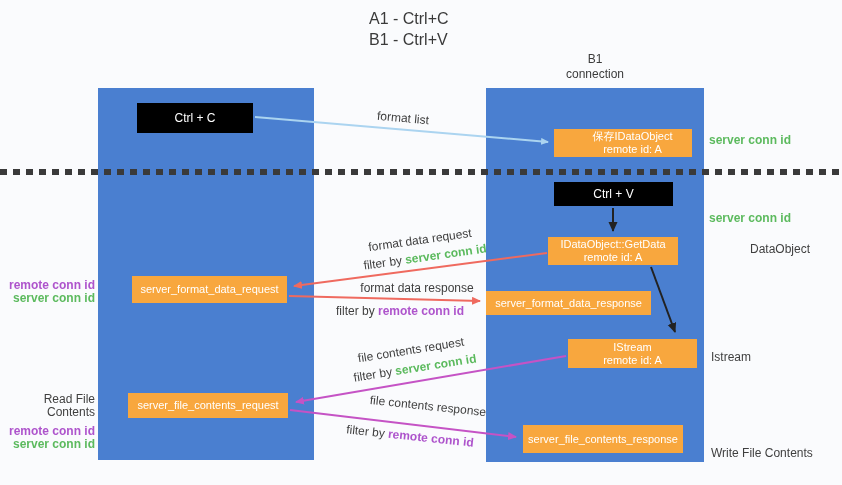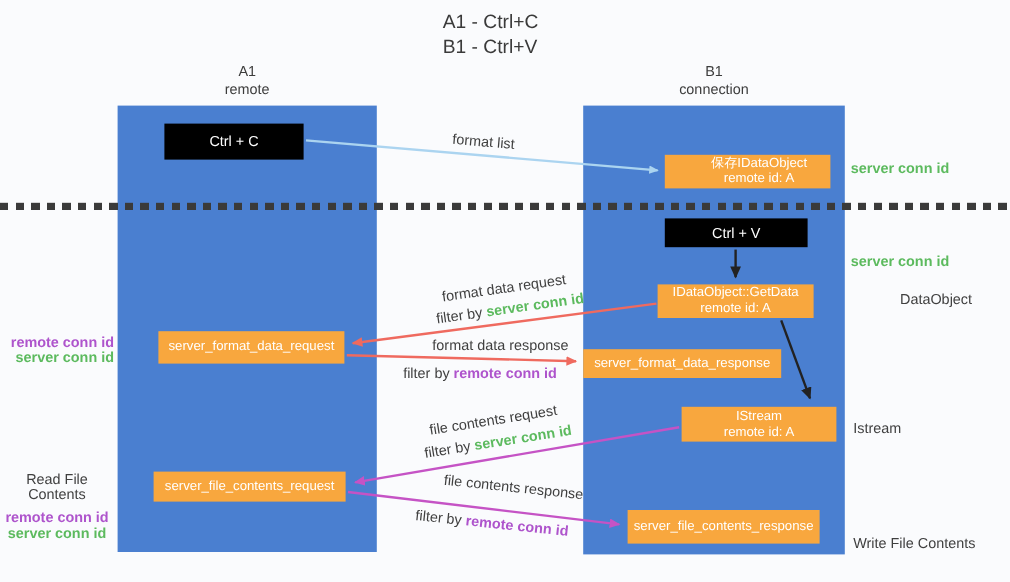--- a/index.html
+++ b/index.html
@@ -24,24 +24,20 @@
 </head>
 <body>
 
 <div id="canvas">
 
   <div class="title">
     <div>A1 - Ctrl+C</div>
     <div>B1 - Ctrl+V</div>
   </div>
 
-  <div class="col-head" style="left:156px;top:52px;width:100px;">
-    <div>A1</div>
-    <div>remote</div>
-  </div>
   <div class="col-head" style="left:545px;top:52px;width:100px;">
     <div>B1</div>
     <div>connection</div>
   </div>
 
   <div class="col" style="left:98px;top:88px;width:216px;height:372px;"></div>
   <div class="col" style="left:486px;top:88px;width:218px;height:374px;"></div>
 
   <div class="dotted"></div>
 
@@ -137,19 +133,19 @@
   <div class="lbl green-t" style="left:709px;top:133px;">server conn id</div>
   <div class="lbl green-t" style="left:709px;top:211px;">server conn id</div>
   <div class="lbl" style="left:711px;top:242px;margin-left:39px;">DataObject</div>
   <div class="lbl" style="left:711px;top:350px;">Istream</div>
   <div class="lbl" style="left:711px;top:446px;">Write File Contents</div>
 
   <div class="left-stack" style="top:279px;">
     <div class="purple-t">remote conn id</div>
     <div class="green-t">server conn id</div>
   </div>
-  <div class="left-stack" style="top:393px;text-align:center;">
+  <div class="left-stack" style="top:393px;">
     <div style="margin-bottom:6px;color:#3f3f3f;">Read File Contents</div>
     <div class="purple-t">remote conn id</div>
     <div class="green-t">server conn id</div>
   </div>
 
 </div>
 
 </body></html>

